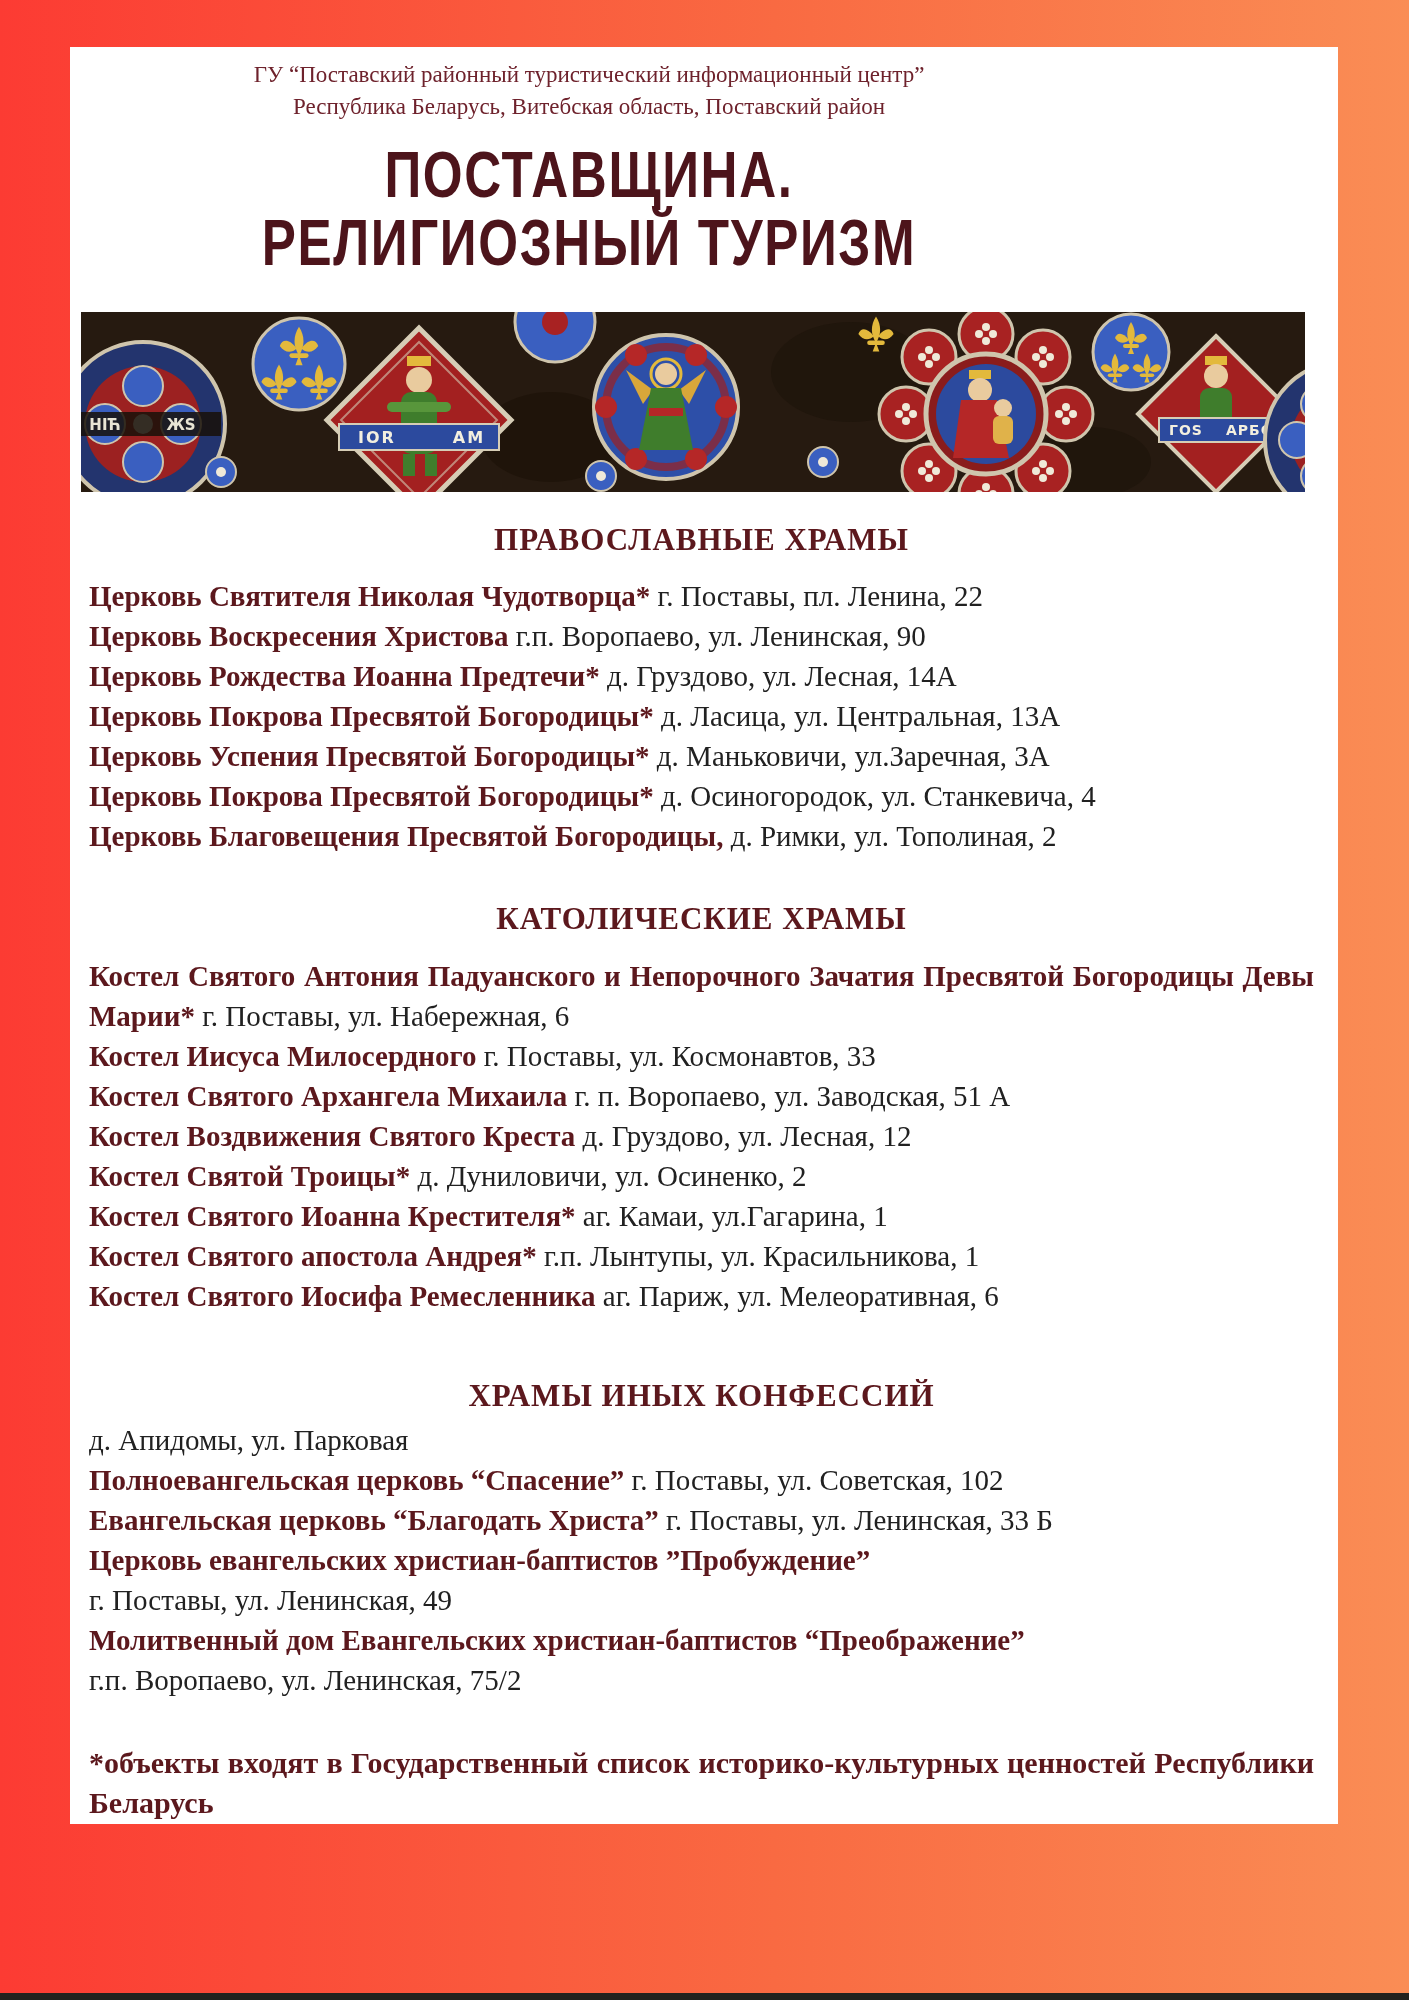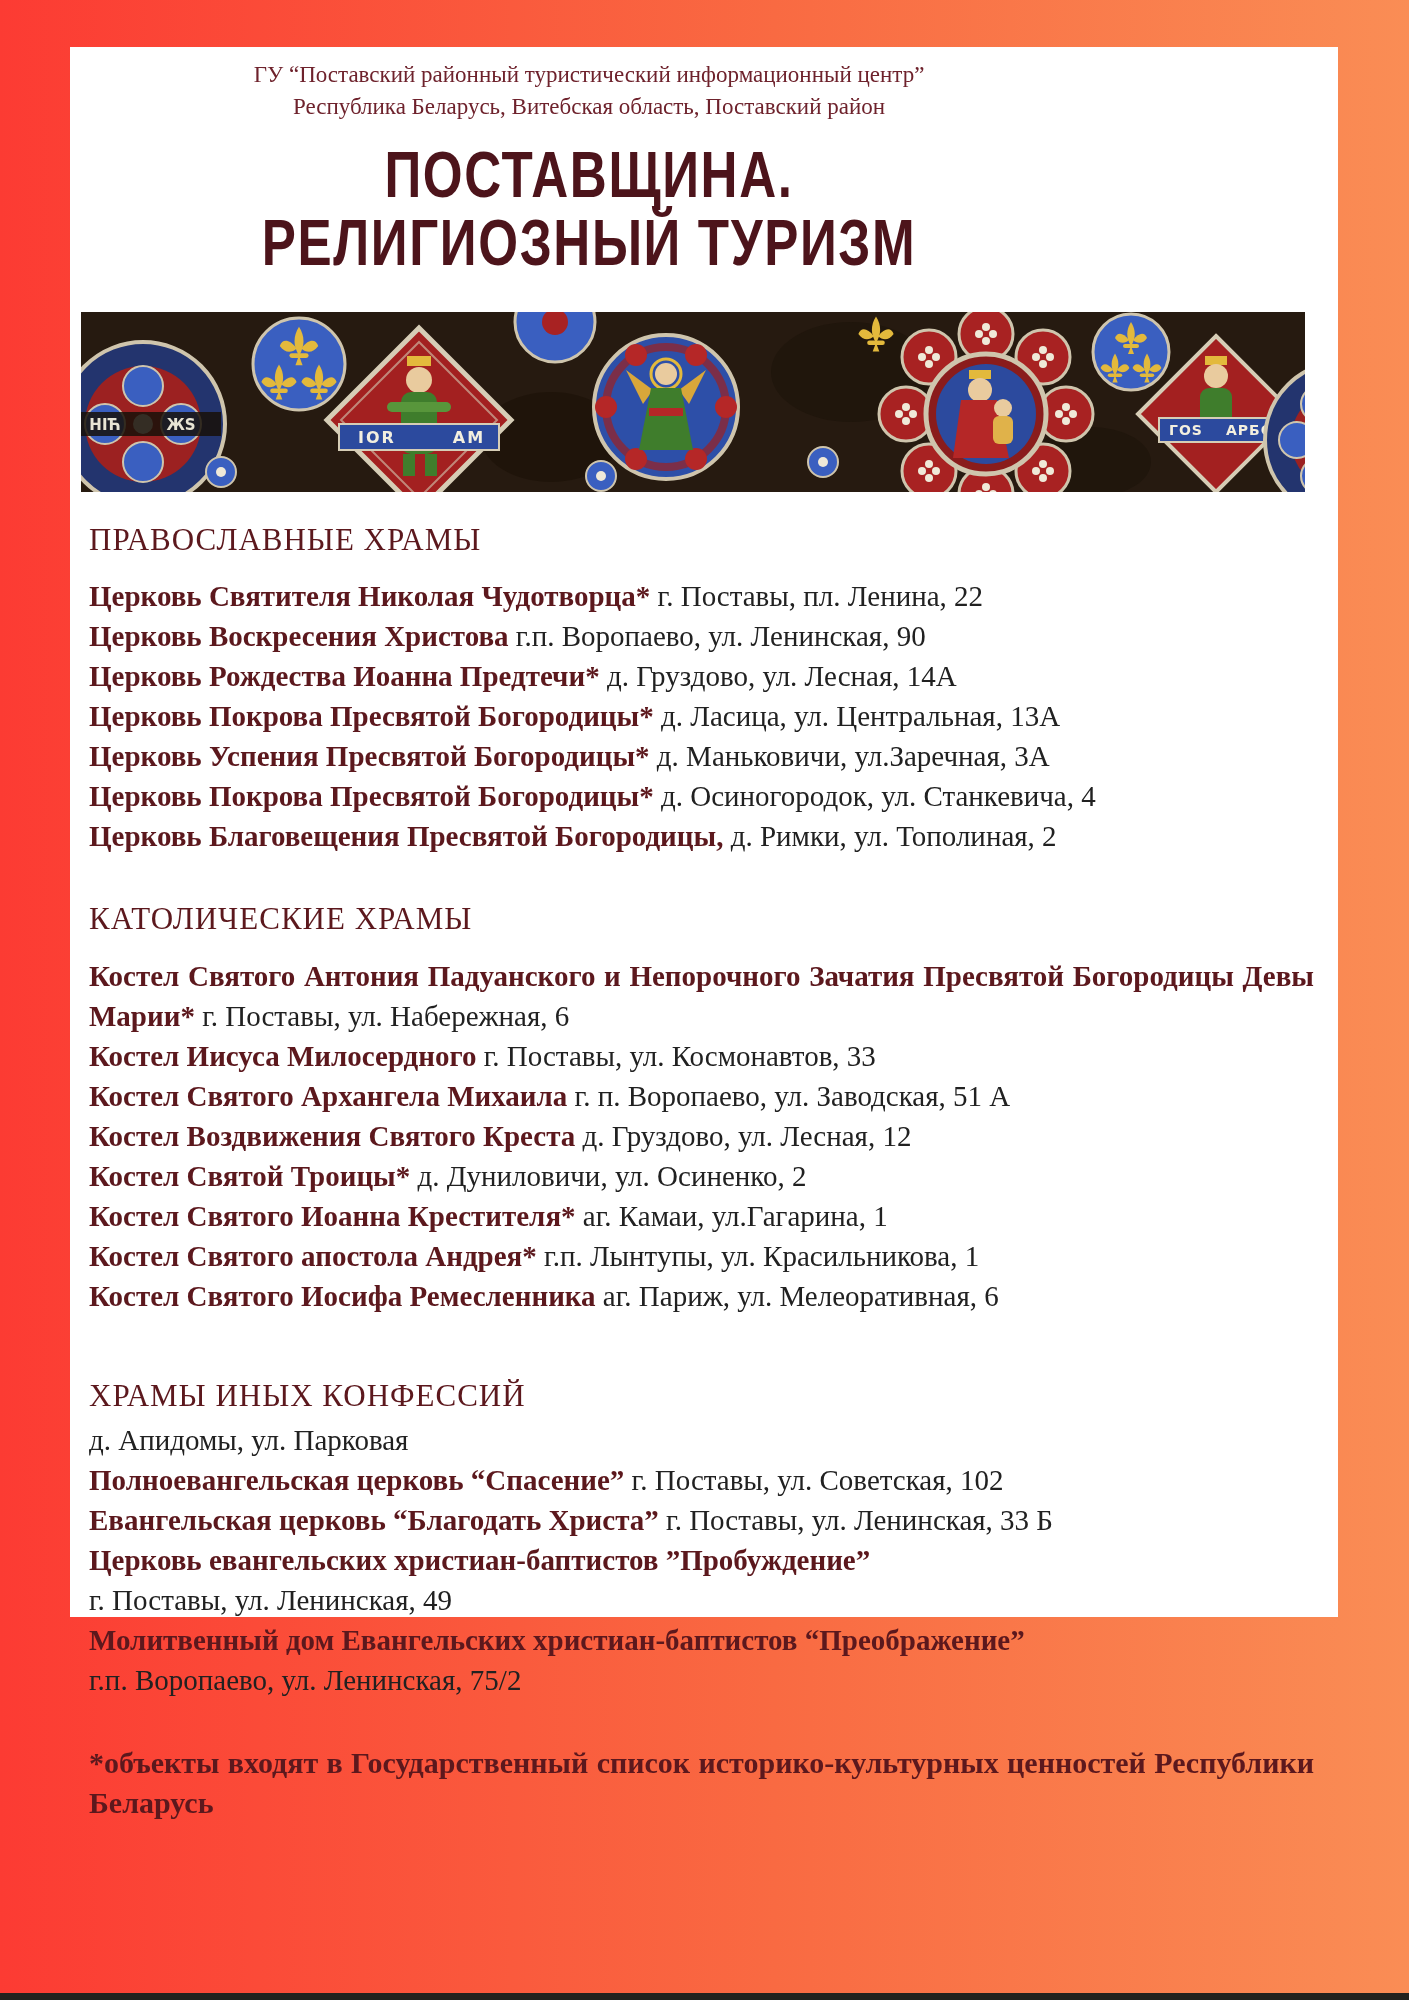--- a/index.html
+++ b/index.html
@@ -3,37 +3,37 @@
 <meta charset="utf-8">
 <style>
   html,body { margin:0; padding:0; background:#888; }
   .page {
     position:relative; width:1409px; height:2000px; overflow:hidden;
     background:linear-gradient(to right, #fc3b33 0%, #f96a42 55%, #fa8d55 100%);
     font-family:"Liberation Serif", serif;
   }
   .bottom-strip { position:absolute; left:0; bottom:0; width:100%; height:7px; background:#22221e; }
   .sheet {
-    position:absolute; left:70px; top:47px; width:1268px; height:1570px;
+    position:absolute; left:70px; top:47px; width:1268px; height:1777px;
     background:#ffffff; box-sizing:border-box; padding:0 24px 0 19px;
   }
   .center-block { width:1000px; text-align:center; }
   .org { margin-top:12px; }
   .org-line { font-size:23px; line-height:32px; color:#6e222c; }
   .title {
     margin-top:18px; color:#4d141b;
     font-family:"Liberation Sans", sans-serif; font-weight:700;
     font-size:64px; line-height:68px; letter-spacing:2px;
     transform:scaleX(0.8);
   }
   .band { margin-top:35px; margin-left:-8px; width:1224px; height:180px; }
   .band svg { display:block; }
   .sec-heading {
-    font-size:31px; font-weight:400; color:#5c181d;
-    letter-spacing:1px; line-height:40px;
+    font-size:31px; font-weight:700; color:#5c181d;
+    letter-spacing:1px; line-height:40px;text-align:center;
   }
   .h1 { margin-top:28px; }
   .list1 { margin-top:16px; }
   .h2 { margin-top:43px; }
   .list2 { margin-top:17px; }
   .h3 { margin-top:60px; }
   .list3 { margin-top:4px; }
   .item { font-size:29px; line-height:40px; color:#212121; white-space:nowrap; }
   .item.justify { white-space:normal; text-align:justify; }
   .item .nm { font-weight:700; color:#5c181d; }

